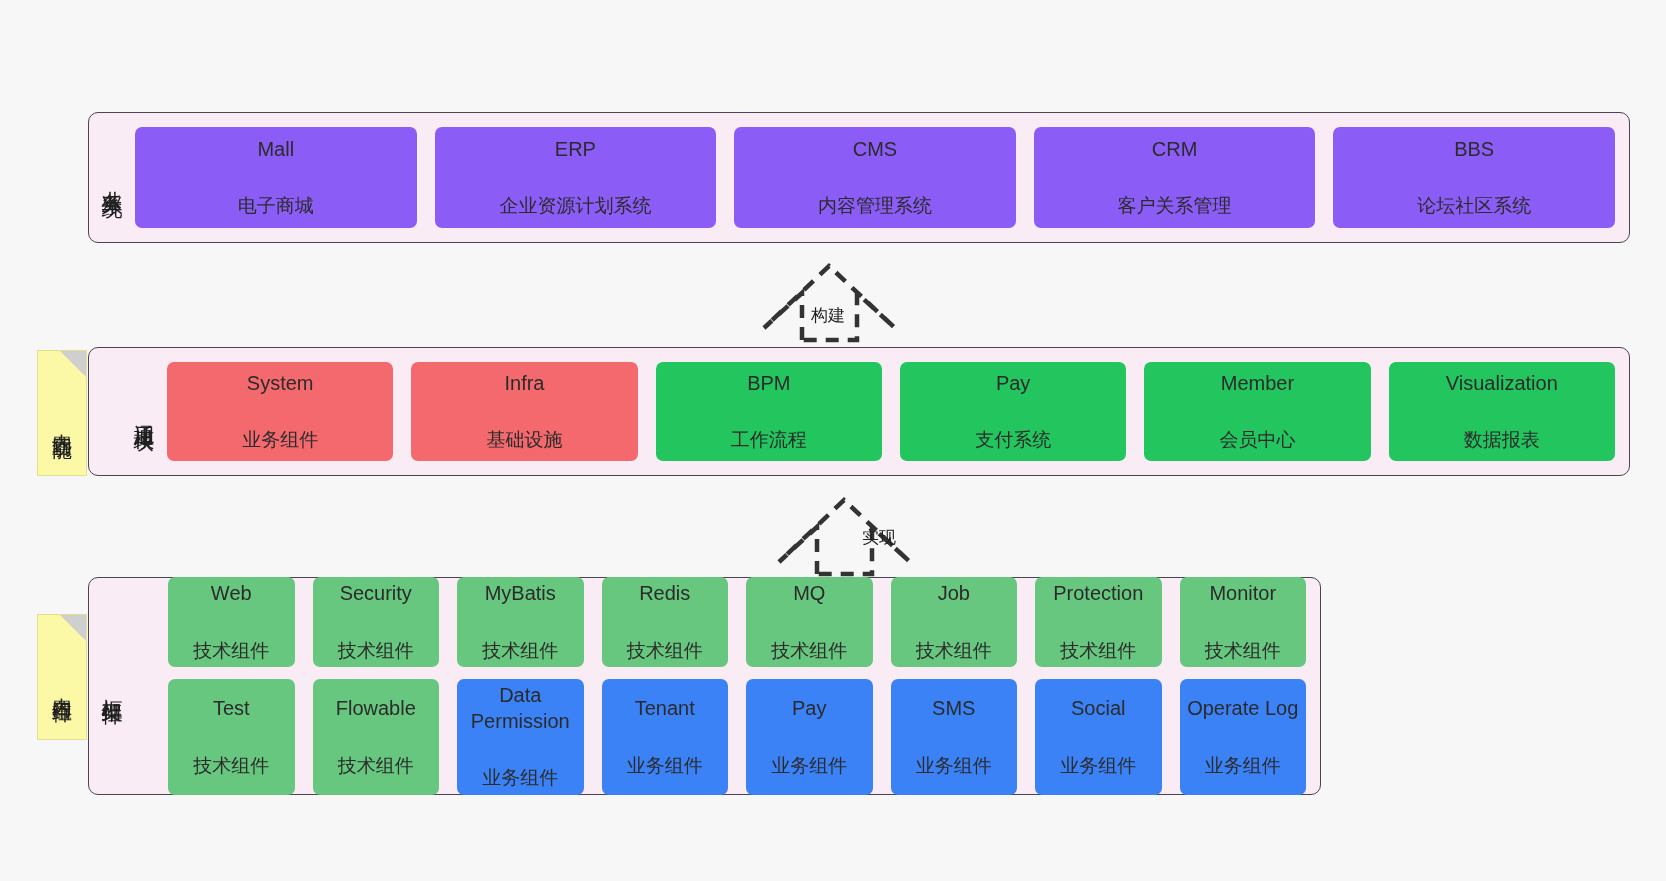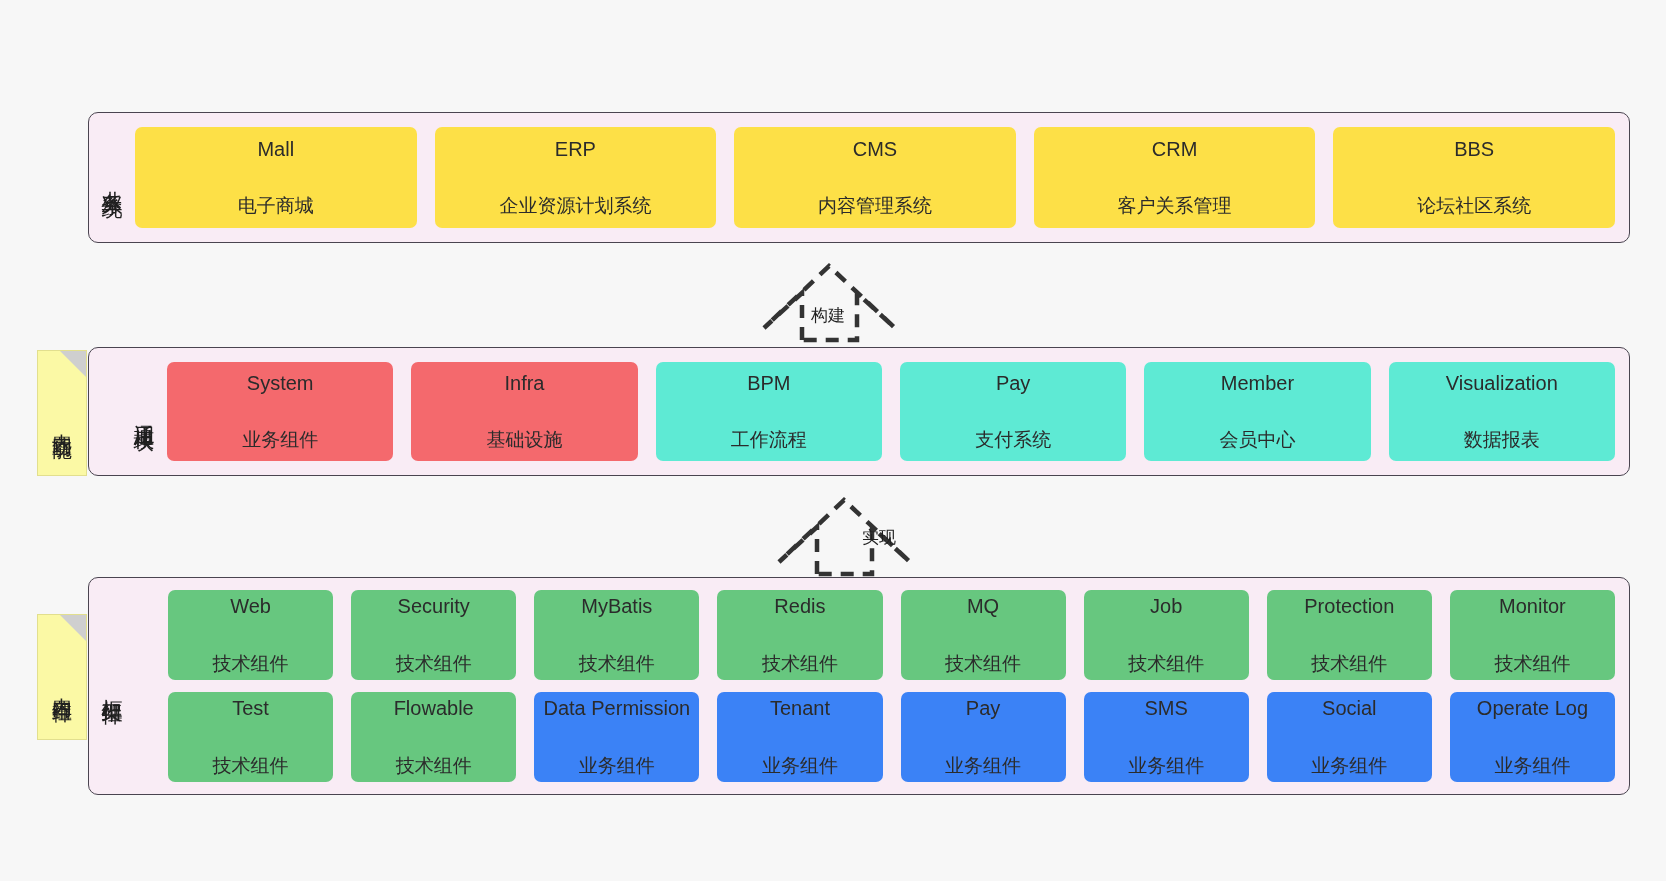--- a/index.html
+++ b/index.html
@@ -68,23 +68,23 @@
     text-align: center;
     line-height: 1.28;
     color: #2b2b2b;
     user-select: none;
     padding: 4px 6px;
     box-sizing: border-box;
   }
   .card .t1 { font-size: 20px; }
   .card .t2 { font-size: 19px; margin-top: 32px; }
 
-  .c-blue        { background: #fde047; justify-content: center; }
+  .c-blue        { background: #8b5cf6; justify-content: center; }
   .c-red         { background: #f4696d; }
-  .c-pink        { background: #5eead4; }
+  .c-pink        { background: #22c55e; }
   .c-green       { background: #67c77f; }
   .c-green-light { background: #3b82f6; }
 
   
   .note {
     position: absolute;
     box-sizing: border-box;
     background: #fbf9a5;
     border: 1px solid #e2df8e;
     display: flex;
@@ -201,21 +201,21 @@
   <svg class="arrow" style="left:770px; top:492px; width:155px; height:90px;" viewBox="0 0 155 90">
     <path d="M 50 82 L 50 35 L 12 70 L 77 8 L 143 70 L 105 35 L 105 82 L 50 82" transform="translate(-3,0)" fill="none" stroke="#333333" stroke-width="4.5" stroke-dasharray="13 9" stroke-linecap="butt" stroke-linejoin="miter"></path>
   </svg>
   <div class="arrow-label" style="left:862px; top:526px;">实现</div>
 
   <div class="note" id="note-framework-component" style="left:37px; top:614px; width:50px; height:126px;">
     <span class="fold"></span>
     <span>内置组件</span>
   </div>
 
-  <div class="layer" id="layer-framework-component" style="left:88px; top:577px; width:1542px; height:218px;gap:33px;">
+  <div class="layer" id="layer-framework-component" style="left:88px; top:577px; width:1233px; height:218px;gap:33px;">
     <div class="layer-title">框架组件</div>
     <div class="layer-body">
 
       <div class="row">
         <div class="card c-green">
           <span class="t1">Web</span>
           <span class="t2">技术组件</span>
         </div>
         <div class="card c-green">
           <span class="t1">Security</span>

